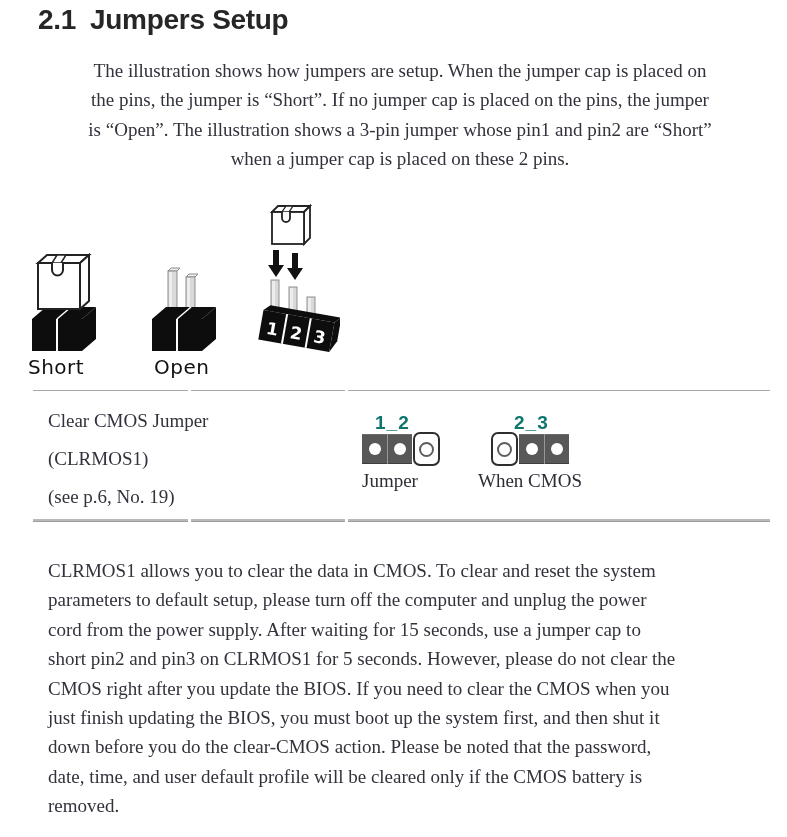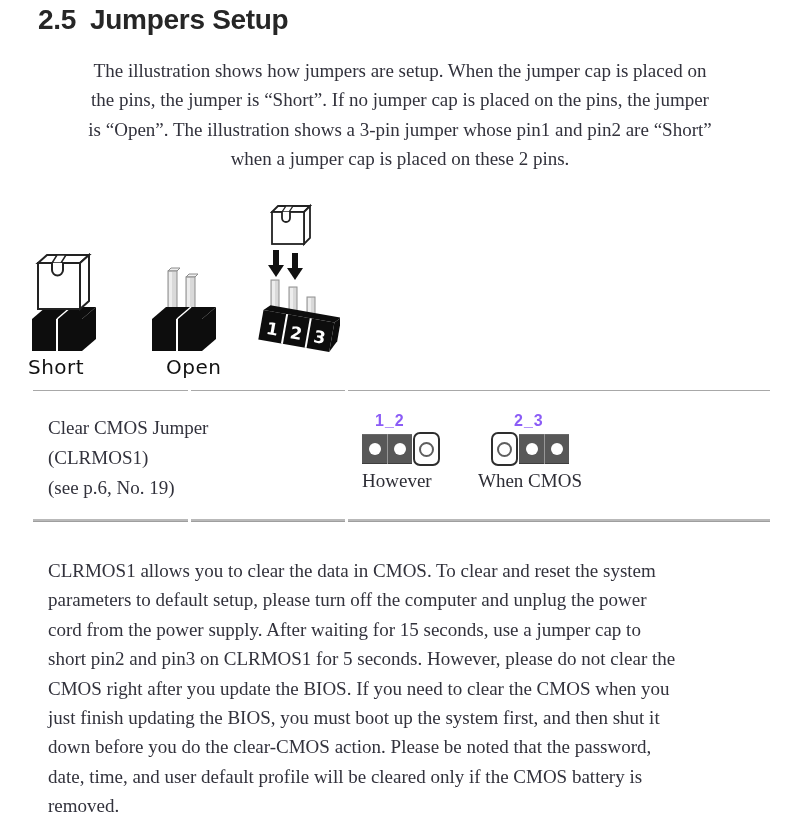--- a/index.html
+++ b/index.html
@@ -25,28 +25,28 @@
   #rule-top div{height:1px;background:#a8a8a8;}
   #rule-bottom{top:519px;height:3px;}
   #rule-bottom div{height:3px;background:#b9b9b9;border-bottom:1px solid #9e9e9e;box-sizing:border-box;}
 
   
   .fig-label{font-family:"DejaVu Sans", sans-serif;font-size:20px;color:#111;letter-spacing:0.5px;}
   #fig-short{left:26px;top:253px;}
   #fig-open{left:146px;top:253px;}
   #fig-threepin{left:256px;top:200px;}
   #fig-short .fig-label{position:absolute;left:2px;top:102px;}
-  #fig-open .fig-label{position:absolute;left:20px;top:102px;}
+  #fig-open .fig-label{position:absolute;left:8px;top:102px;}
 
   
-  #row-name{left:48px;top:413px;font-size:19px;line-height:30px;white-space:pre-line;}
+  #row-name{left:48px;top:402px;font-size:19px;line-height:38px;white-space:pre-line;}
   #settings{left:362px;top:412px;display:flex;gap:49px;}
   .setting{display:flex;flex-direction:column;}
-  .pins-label{font-family:"Liberation Sans", sans-serif;font-weight:bold;font-size:16px;
-              color:#8b5cf6;letter-spacing:1px;height:19px;}
+  .pins-label{font-family:"Liberation Sans", sans-serif;font-weight:bold;font-size:19px;
+              color:#0f766e;letter-spacing:1px;height:19px;}
   .setting[data-variant="a"] .pins-label{margin-left:13px;}
   .setting[data-variant="b"] .pins-label{margin-left:24px;}
   .jumper{display:flex;align-items:center;height:36px;}
   .pin-cell{width:25px;height:30px;display:flex;align-items:center;justify-content:center;box-sizing:border-box;}
   .pin-cell.cap{background:#585858;box-shadow:inset 0 -1px 0 #3e3e3e, inset 0 1px 0 #6a6a6a;}
   .pin-cell.cap + .pin-cell.cap{border-left:1px solid #979797;}
   .pin-cell.cap::after{content:'';width:12px;height:12px;border-radius:50%;background:#fff;}
   .pin-cell.open{width:27px;height:34px;background:#fff;border:2px solid #2e2e2e;border-radius:7px;margin:0 1px;}
   .pin-cell.open::after{content:'';width:11px;height:11px;border-radius:50%;background:#fff;border:2px solid #5e5e5e;}
   .caption{font-size:19px;color:#2d2d35;margin-top:3px;white-space:nowrap;}
@@ -54,21 +54,21 @@
   .setting[data-variant="b"] .caption{align-self:center;margin-left:-12px;}
 
   svg text{font-family:"DejaVu Sans", sans-serif;font-weight:bold;}
 </style>
 </head>
 <body>
 
 <div id="canvas">
 
   <h1 id="page-title" class="abs" style="margin:0;">
-    <span class="num">2.5</span><span>Jumpers Setup</span>
+    <span class="num">2.1</span><span>Jumpers Setup</span>
   </h1>
 
   <div id="intro" class="abs para">The illustration shows how jumpers are setup. When the jumper cap is placed on
 the pins, the jumper is “Short”. If no jumper cap is placed on the pins, the jumper
 is “Open”. The illustration shows a 3-pin jumper whose pin1 and pin2 are “Short”
 when a jumper cap is placed on these 2 pins.</div>
 
   <div id="fig-short" class="abs" style="width:110px;height:130px;">
     <svg width="100" height="103" viewBox="0 0 100 103">
 
@@ -158,21 +158,21 @@
 (see p.6, No. 19)</div>
 
   <div id="settings" class="abs">
     <div class="setting" data-variant="a">
       <span class="pins-label">1_2</span>
       <div class="jumper">
         <span class="pin-cell cap"></span>
           <span class="pin-cell cap"></span>
           <span class="pin-cell open"></span>
       </div>
-      <span class="caption">However</span>
+      <span class="caption">Jumper</span>
     </div>
     <div class="setting" data-variant="b">
       <span class="pins-label">2_3</span>
       <div class="jumper">
         <span class="pin-cell open"></span>
           <span class="pin-cell cap"></span>
           <span class="pin-cell cap"></span>
       </div>
       <span class="caption">When CMOS</span>
     </div>

